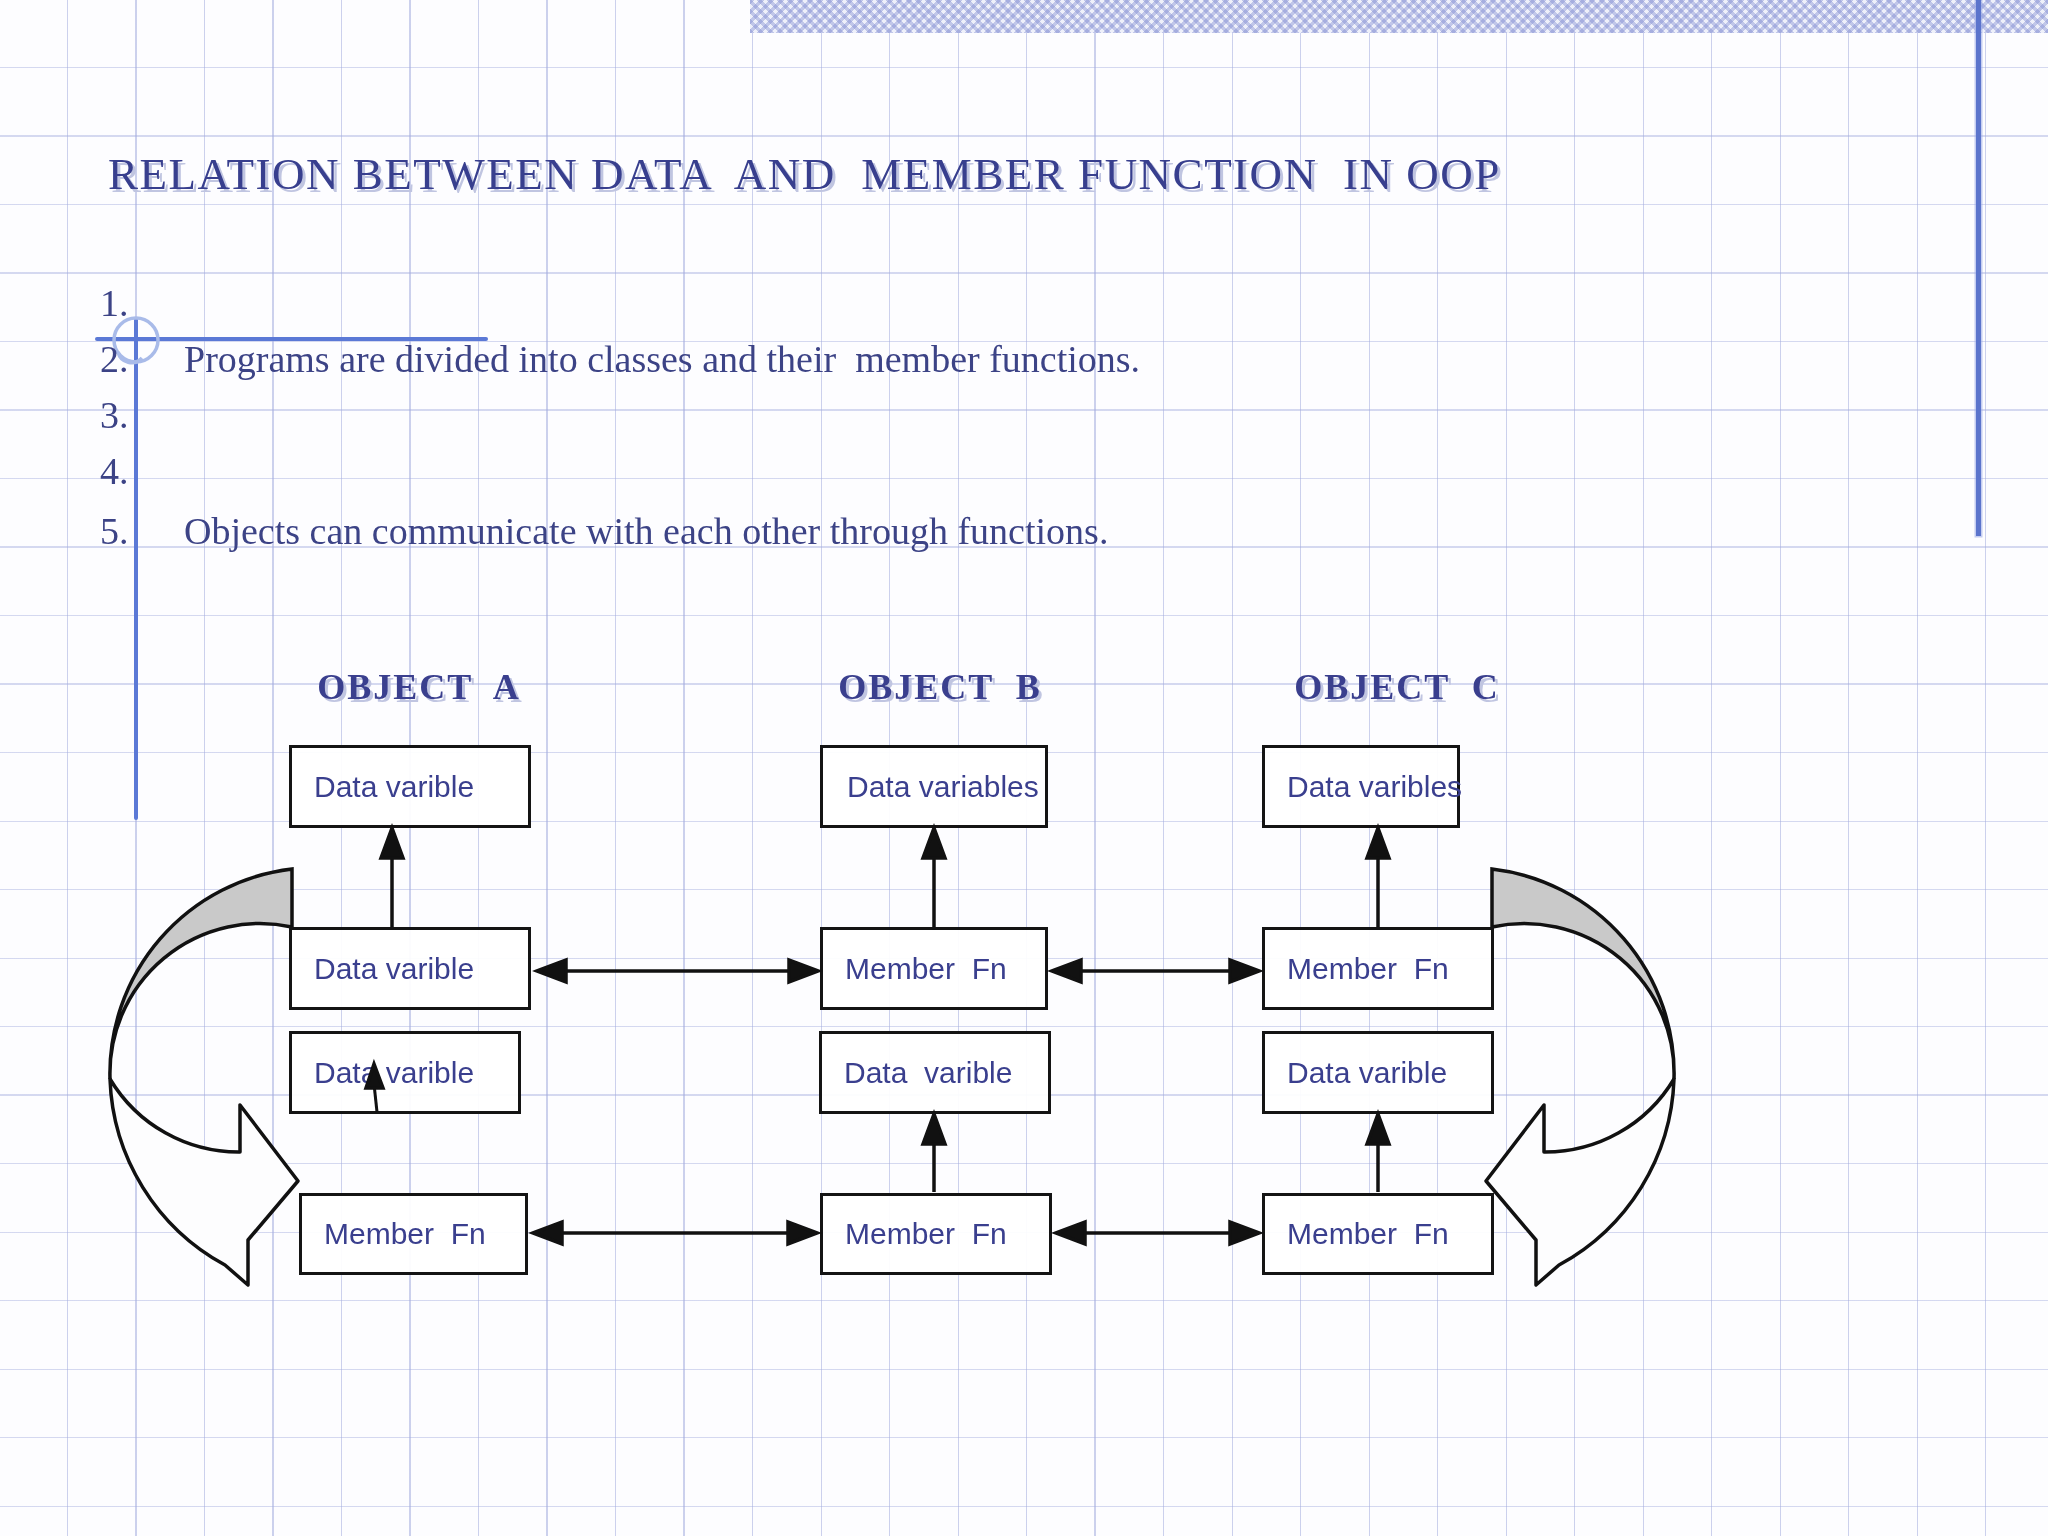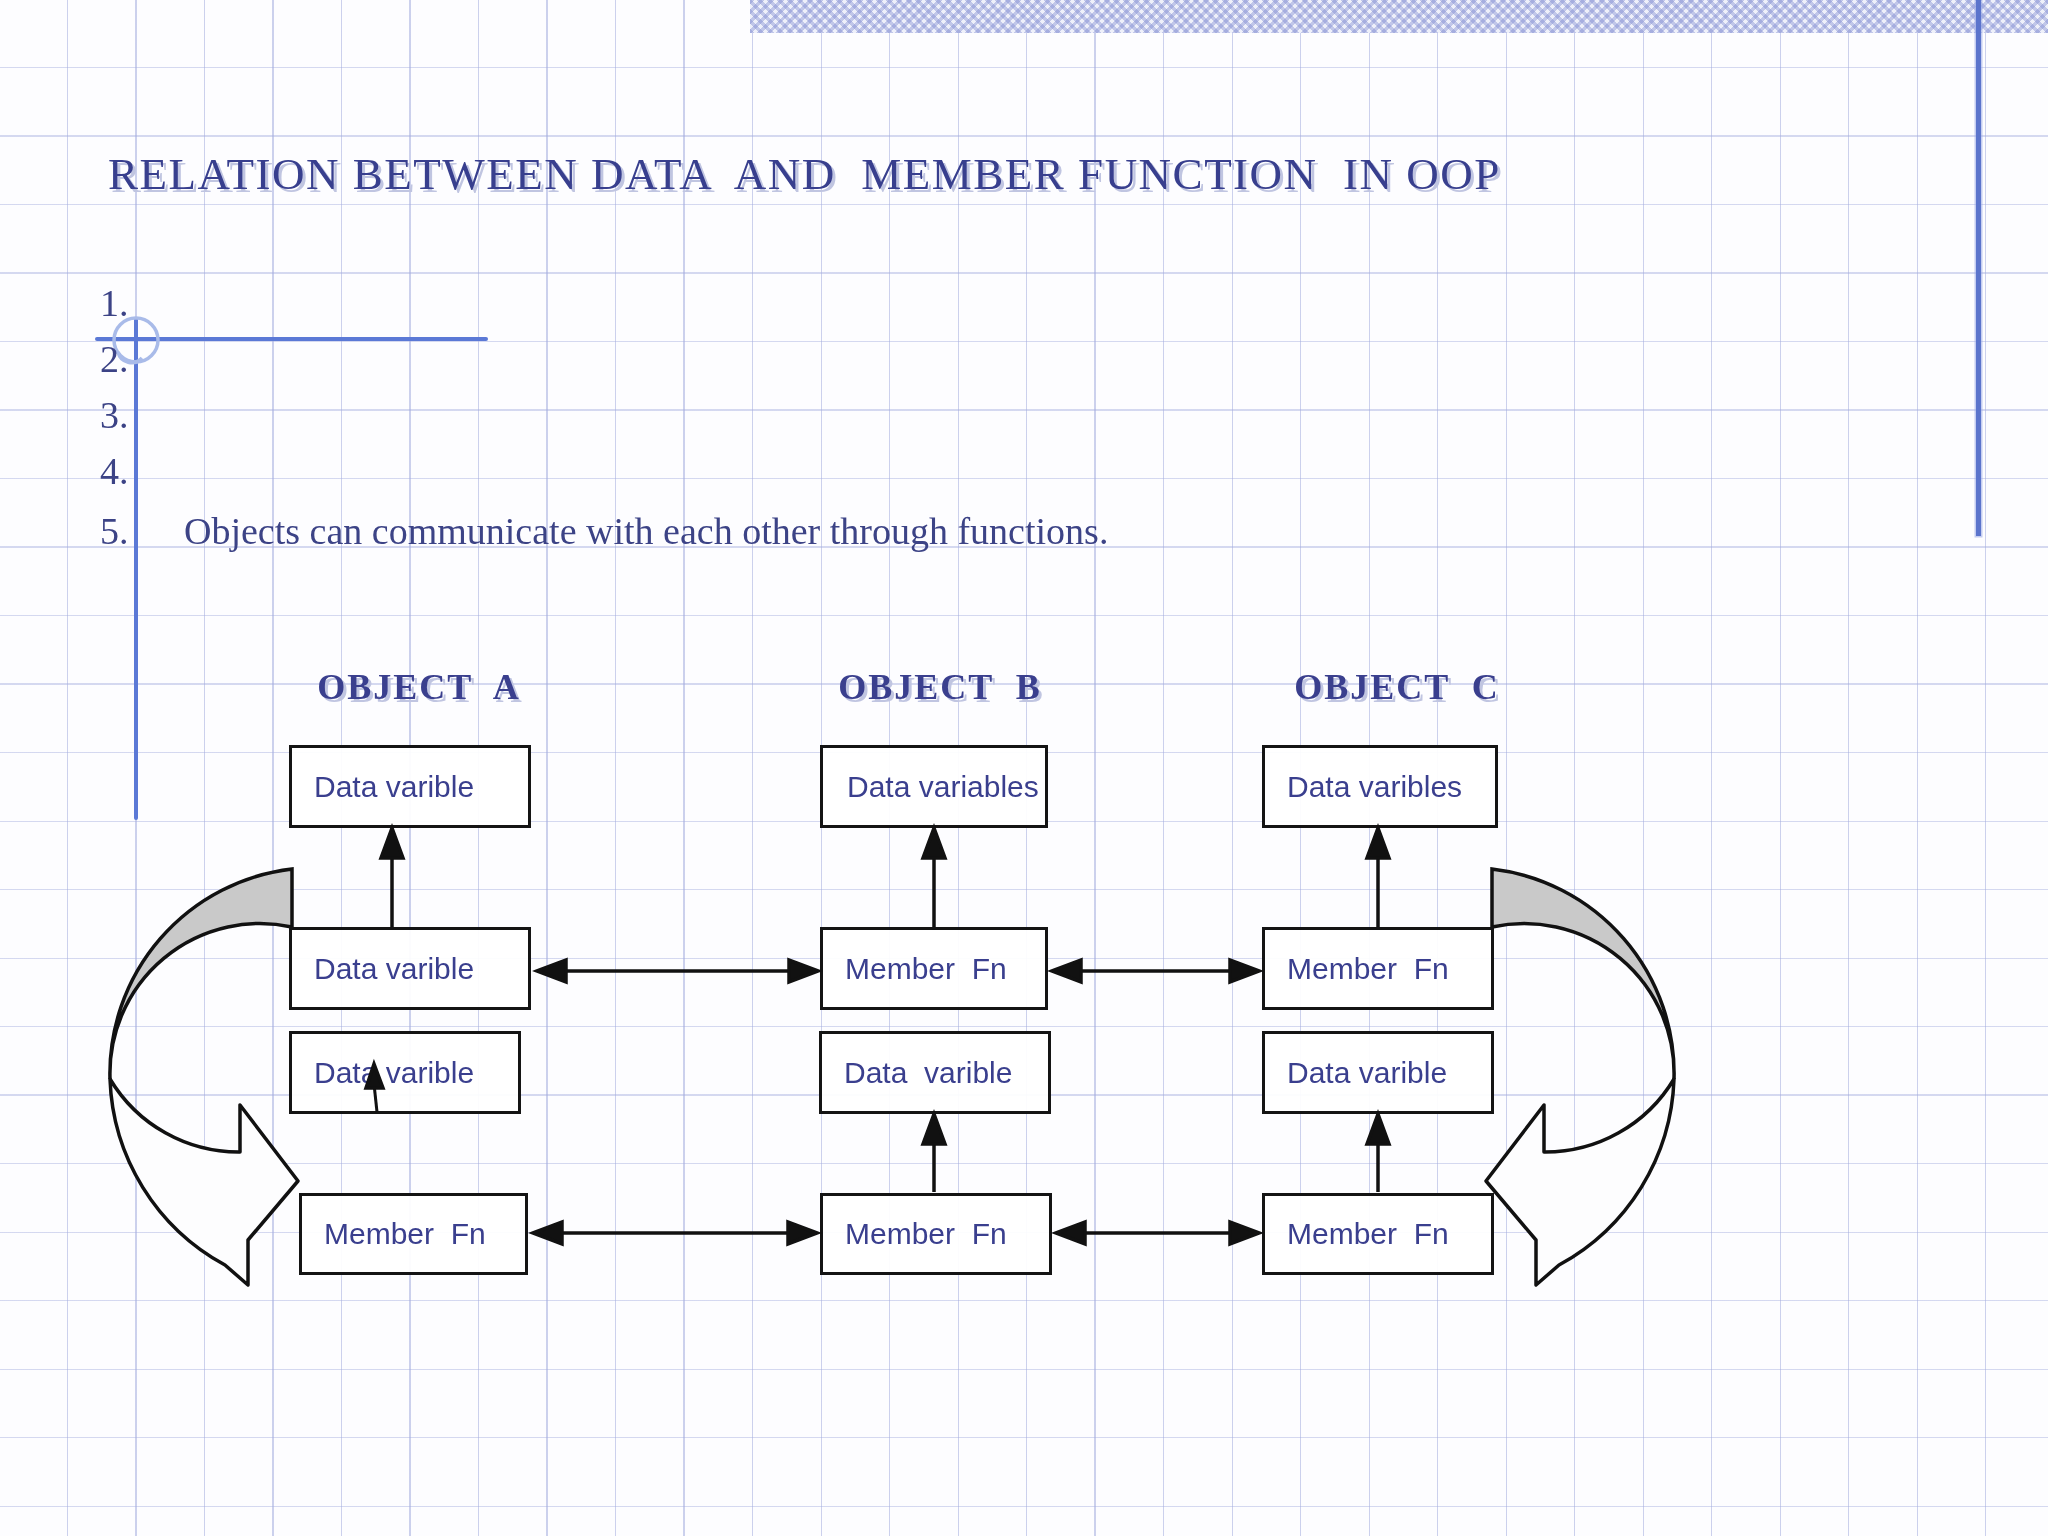--- a/index.html
+++ b/index.html
@@ -54,21 +54,21 @@
     font-family:"Liberation Sans", sans-serif;font-size:30px;font-weight:500;color:#3a3f8e;white-space:pre;
   }
   #a1{left:289px;top:745px;width:242px;height:83px;}
   #a2{left:289px;top:927px;width:242px;height:83px;}
   #a3{left:289px;top:1031px;width:232px;height:83px;}
   #a4{left:299px;top:1193px;width:229px;height:82px;}
   #b1{left:820px;top:745px;width:228px;height:83px;padding-left:24px;}
   #b2{left:820px;top:927px;width:228px;height:83px;}
   #b3{left:819px;top:1031px;width:232px;height:83px;}
   #b4{left:820px;top:1193px;width:232px;height:82px;}
-  #c1{left:1262px;top:745px;width:236px;height:83px;}
+  #c1{left:1262px;top:745px;width:198px;height:83px;}
   #c2{left:1262px;top:927px;width:232px;height:83px;}
   #c3{left:1262px;top:1031px;width:232px;height:83px;}
   #c4{left:1262px;top:1193px;width:232px;height:82px;}
   .overlay{position:absolute;left:0;top:0;pointer-events:none;}
 </style>
 </head>
 <body>
 
 <div id="slide">
 
@@ -83,20 +83,21 @@
   </svg>
 
   <div class="title">RELATION BETWEEN DATA  AND  MEMBER FUNCTION  IN OOP</div>
 
   <div class="bullets">
     <div class="bullet">
       <span class="num">1.</span>
     </div>
     <div class="bullet">
       <span class="num">2.</span>
+      <span class="txt">Programs are divided into classes and their  member functions.</span>
     </div>
     <div class="bullet">
       <span class="num">3.</span>
     </div>
     <div class="bullet">
       <span class="num">4.</span>
     </div>
     <div class="bullet last">
       <span class="num">5.</span>
       <span class="txt">Objects can communicate with each other through functions.</span>

